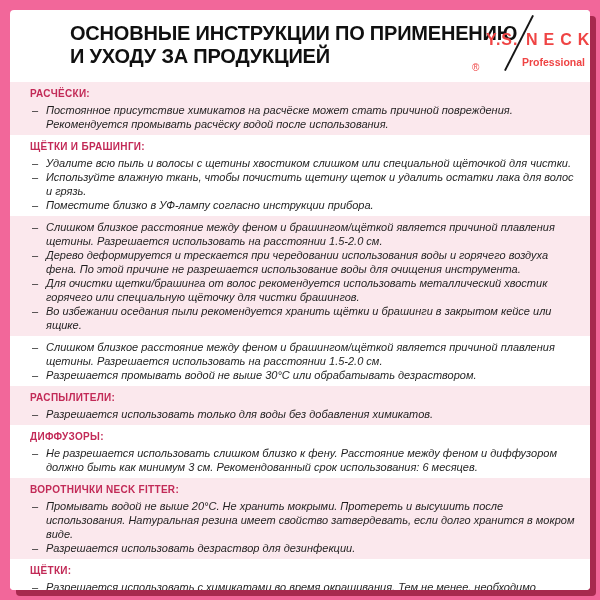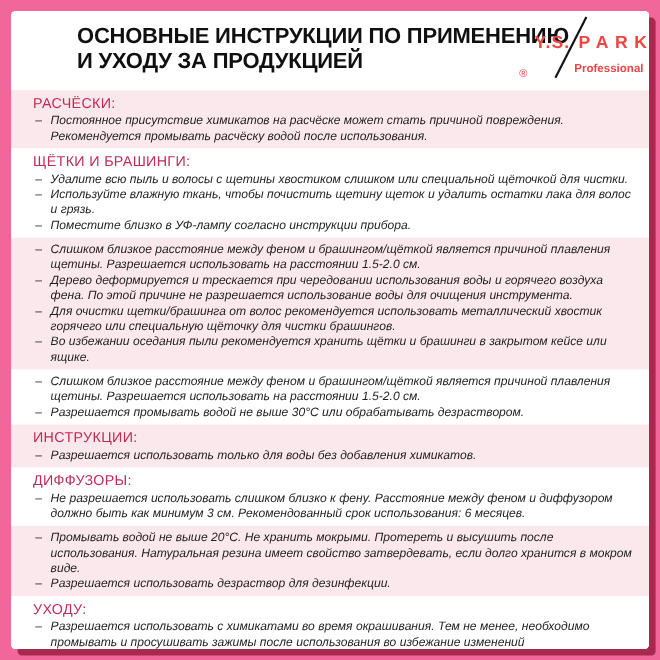--- a/index.html
+++ b/index.html
@@ -35,38 +35,38 @@
   .logo{position:absolute;right:4px;top:0px;width:120px;height:70px;color:#ef4444;}
   .logo .ys{position:absolute;left:20px;top:21px;font-size:16px;font-weight:bold;letter-spacing:1px;}
   .logo .park{position:absolute;left:60px;top:21px;font-size:16px;font-weight:bold;letter-spacing:6px;}
   .logo .slash{position:absolute;left:52px;top:2px;width:2px;height:62px;background:#161616;transform:rotate(27deg);}
   .logo .prof{position:absolute;left:56px;top:46px;font-size:10.5px;font-weight:bold;}
   .logo .reg{position:absolute;left:6px;top:52px;font-size:10px;}
   
   .section{padding:4px 15px 4px 20px;background:var(--band_white);}
   .section.pink{background:var(--band_pink);}
   .section h2{
-    font-size:13px;line-height:16px;font-weight:normal;
+    font-size:10px;line-height:16px;font-weight:bold;
     color:var(--accent);letter-spacing:0.3px;margin-bottom:1px;
   }
   .section ul{list-style:none;}
   .section li{display:flex;font-size:11px;line-height:14px;color:var(--text);}
   .section .dash{flex:none;width:16px;padding-left:2px;}
   .section .text{flex:1;font-style:italic;}
 </style>
 </head>
 <body>
 
 <div class="card">
   <header>
     <h1><span>ОСНОВНЫЕ ИНСТРУКЦИИ ПО ПРИМЕНЕНИЮ</span><br><span>И УХОДУ ЗА ПРОДУКЦИЕЙ</span></h1>
     <div class="logo">
       <span class="slash"></span>
       <span class="ys">Y.S.</span>
-      <span class="park">PARK</span>
+      <span class="park">NECK</span>
       <span class="prof">Professional</span>
       <span class="reg">®</span>
     </div>
   </header>
   <main id="sections">
   <section class="section pink">
     <h2>РАСЧЁСКИ:</h2>
     <ul>
   <li>
     <span class="dash">–</span>
@@ -127,55 +127,56 @@
   </li>
 
   <li>
     <span class="dash">–</span>
     <span class="text">Разрешается промывать водой не выше 30°C или обрабатывать дезраствором.</span>
   </li>
 </ul>
   </section>
 
   <section class="section pink">
-    <h2>ИНСТРУКЦИИ:</h2>
+    <h2>РАСПЫЛИТЕЛИ:</h2>
     <ul>
   <li>
     <span class="dash">–</span>
     <span class="text">Разрешается использовать только для воды без добавления химикатов.</span>
   </li>
 </ul>
   </section>
 
   <section class="section white">
     <h2>ДИФФУЗОРЫ:</h2>
     <ul>
   <li>
     <span class="dash">–</span>
     <span class="text">Не разрешается использовать слишком близко к фену. Расстояние между феном и диффузором должно быть как минимум 3 см. Рекомендованный срок использования: 6 месяцев.</span>
   </li>
 </ul>
   </section>
 
   <section class="section pink">
+    <h2>ВОРОТНИЧКИ NECK FITTER:</h2>
     <ul>
   <li>
     <span class="dash">–</span>
     <span class="text">Промывать водой не выше 20°C. Не хранить мокрыми. Протереть и высушить после использования. Натуральная резина имеет свойство затвердевать, если долго хранится в мокром виде.</span>
   </li>
 
   <li>
     <span class="dash">–</span>
     <span class="text">Разрешается использовать дезраствор для дезинфекции.</span>
   </li>
 </ul>
   </section>
 
   <section class="section white">
-    <h2>УХОДУ:</h2>
+    <h2>ЩЁТКИ:</h2>
     <ul>
   <li>
     <span class="dash">–</span>
     <span class="text">Разрешается использовать с химикатами во время окрашивания. Тем не менее, необходимо промывать и просушивать зажимы после использования во избежание изменений функциональности.</span>
   </li>
 </ul>
   </section>
 </main>
 </div>
 

